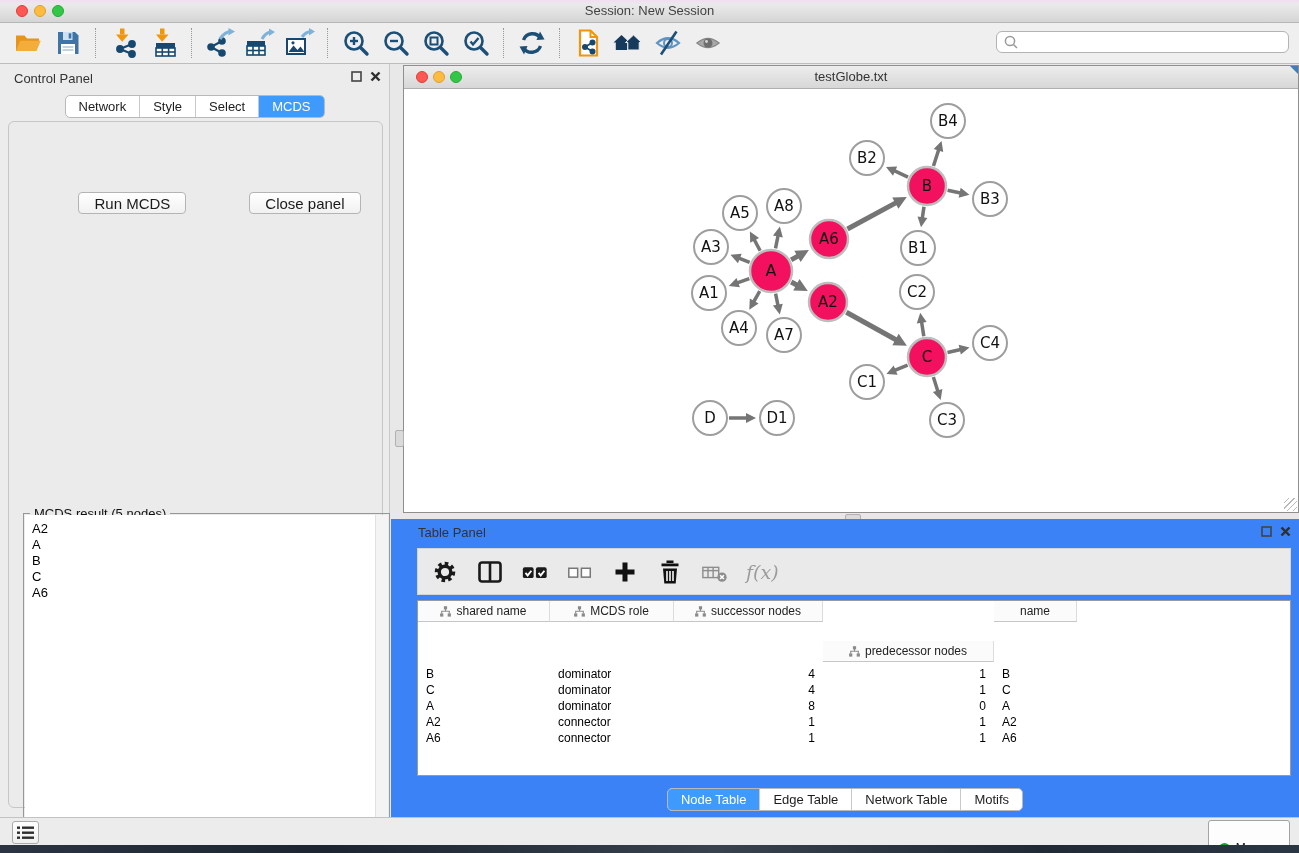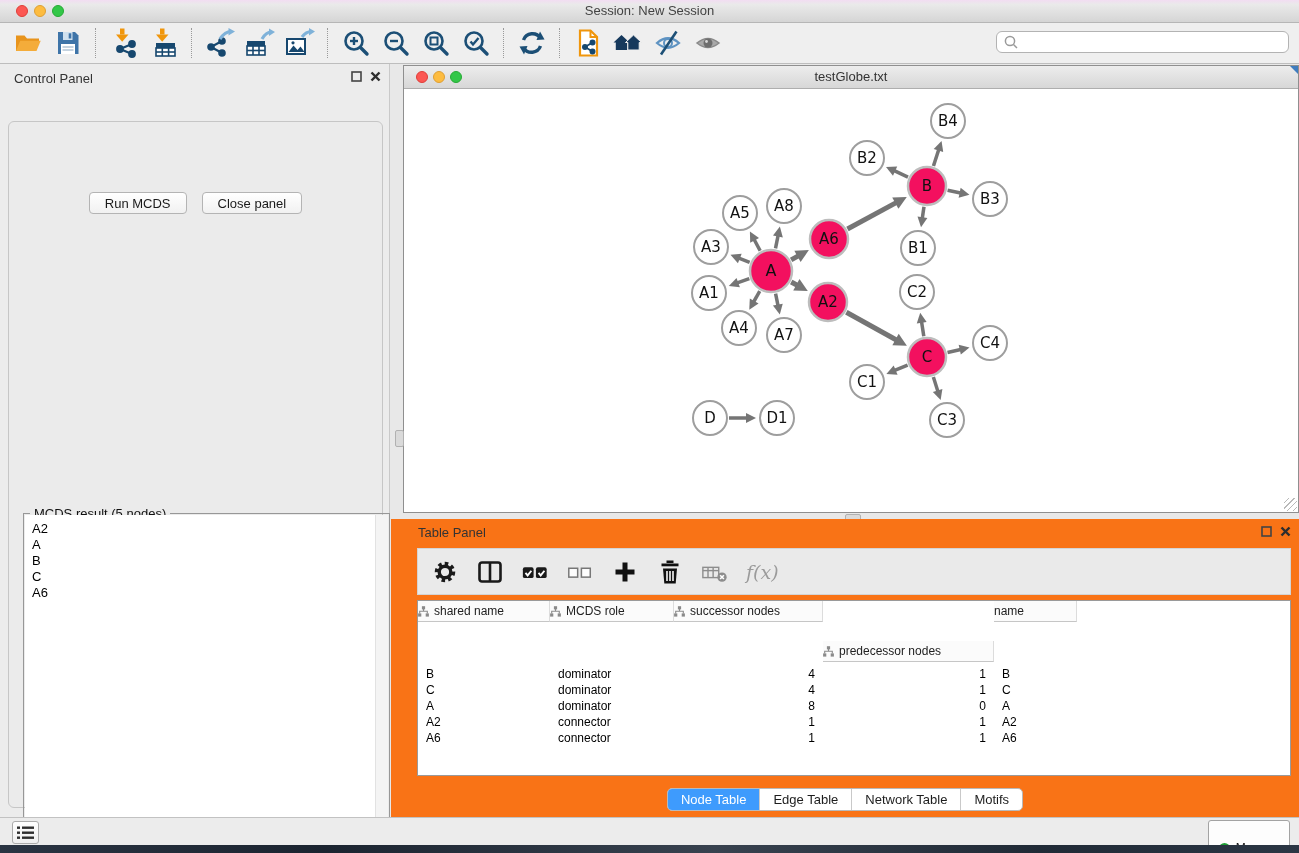--- a/index.html
+++ b/index.html
@@ -42,22 +42,22 @@
   .opt-label{margin-top:14px;text-align:center;font-size:13px;color:#111;}
   .dropdown{position:absolute;left:36px;right:29px;top:36px;height:23px;background:#fff;
     border:1px solid #adadad;border-radius:4px;display:flex;align-items:center;box-sizing:border-box;cursor:pointer;}
   .dropdown .dd-text{flex:1;padding-left:9px;font-size:13px;color:#111;white-space:nowrap;overflow:hidden;}
   .dd-stepper{width:21px;height:21px;border-radius:0 3px 3px 0;
     background:linear-gradient(#5caeff,#2f86f2);display:flex;flex-direction:column;align-items:center;justify-content:center;gap:2px;}
   .tri-up{width:0;height:0;border-left:4px solid transparent;border-right:4px solid transparent;border-bottom:5px solid #fff;}
   .tri-dn{width:0;height:0;border-left:4px solid transparent;border-right:4px solid transparent;border-top:5px solid #fff;}
   .btn-row{position:absolute;top:70px;left:0;right:0;display:flex;justify-content:center;gap:15px;}
   .push-btn{height:22px;padding:0 15px;background:linear-gradient(#ffffff,#f1f1f1);
-    border:1px solid #b4b4b4;border-radius:4px;font-size:13px;color:#1a1a1a;
-    font-family:"Liberation Sans",sans-serif;cursor:pointer;}
+    border:1px solid #b4b4b4;border-radius:4px;font-size:15px;color:#1a1a1a;
+    font-family:"Liberation Sans",sans-serif;cursor:pointer;margin-left:48px;}
   .mcds-fieldset{position:absolute;left:14px;top:391px;width:365px;height:345px;border:1px solid #979797;}
   .mcds-legend{position:absolute;top:-8px;left:6px;background:#ebebeb;padding:0 4px;font-size:13px;color:#111;}
   .mcds-list{position:absolute;top:1px;left:1px;right:1px;bottom:1px;background:#fff;
     font-size:13px;color:#000;padding:6px 0 0 7px;box-sizing:border-box;overflow:hidden;}
   .mcds-item{line-height:16px;cursor:default;}
   .mcds-scroll{position:absolute;top:1px;right:1px;bottom:1px;width:12px;background:#f4f4f4;border-left:1px solid #e2e2e2;}
 
   
   .net-window{position:absolute;left:403px;top:65px;width:896px;height:448px;
     border:1px solid #8f8f8f;background:#fde047;box-sizing:border-box;}
@@ -69,31 +69,31 @@
   .grip{position:absolute;right:1px;bottom:1px;width:13px;height:13px;
     background:repeating-linear-gradient(135deg,transparent 0 3px,#b9b9b9 3px 4px);cursor:nwse-resize;}
   .blue-corner{position:absolute;right:0;top:0;width:0;height:0;
     border-top:8px solid #3f7dbf;border-left:8px solid transparent;}
   .splitter-v{position:absolute;left:395px;top:430px;width:7px;height:15px;background:#dadada;
     border:1px solid #b1b1b1;border-radius:2px;cursor:col-resize;}
   .splitter-h{position:absolute;left:845px;top:514px;width:14px;height:6px;background:#dadada;
     border:1px solid #b1b1b1;border-radius:2px;cursor:row-resize;}
 
   
-  .table-panel{position:absolute;left:391px;top:519px;right:0;bottom:35px;background:#f97316;}
+  .table-panel{position:absolute;left:391px;top:519px;right:0;bottom:35px;background:#3b82f6;}
   .tp-title{position:absolute;left:27px;top:6px;font-size:13px;color:#333;}
   .tp-toolbar{position:absolute;left:26px;width:874px;top:29px;height:47px;background:#eaeaea;
     border:1px solid #d4d4d4;box-sizing:border-box;display:flex;align-items:center;padding-left:13px;gap:17px;}
   .tpi{width:28px;height:28px;display:flex;align-items:center;justify-content:center;cursor:pointer;}
   .fx{font-family:"DejaVu Serif",serif;font-style:italic;font-size:19px;color:#9b9b9b;cursor:default;}
   .tp-table{position:absolute;left:26px;top:81px;width:874px;height:176px;background:#fff;
     border:1px solid #9a9a9a;box-sizing:border-box;overflow:hidden;}
   .thead{display:flex;}
   .th{box-sizing:border-box;height:21px;background:#fbfbfb;border-right:1px solid #dcdcdc;
-    border-bottom:1px solid #c6c6c6;display:flex;align-items:center;gap:5px;
+    border-bottom:1px solid #c6c6c6;display:flex;align-items:center;justify-content:center;gap:5px;
     font-size:12px;color:#222;cursor:pointer;}
   .trow{display:flex;height:16px;align-items:center;cursor:default;}
   .td{box-sizing:border-box;font-size:12px;color:#000;white-space:nowrap;overflow:hidden;}
   .tbody{padding-top:4px;}
   .tp-tabs{position:absolute;top:269px;left:0;right:0;display:flex;justify-content:center;}
   .tp-tabs .inner{display:flex;border:1px solid #b9b9b9;border-radius:5px;overflow:hidden;background:#fff;height:21px;}
 
   
   .statusbar{position:absolute;left:0;right:0;bottom:8px;height:27px;background:#ececec;border-top:1px solid #c2c2c2;}
   .list-btn{position:absolute;left:12px;top:3px;width:25px;height:21px;background:linear-gradient(#fff,#efefef);
@@ -283,20 +283,26 @@
     <span class="winbtn">
       <svg width="11" height="11" viewBox="0 0 11 11">
           <g stroke="#2e2e2e" stroke-width="2.4">
             <line x1="1.5" y1="1.5" x2="9.5" y2="9.5"></line>
             <line x1="9.5" y1="1.5" x2="1.5" y2="9.5"></line>
           </g>
         </svg>
     </span>
   </span>
 
+  <div class="cp-tabs">
+    <span class="seg-tab">Network</span>
+    <span class="seg-tab">Style</span>
+    <span class="seg-tab">Select</span>
+    <span class="seg-tab active">MCDS</span>
+  </div>
 
   <div class="cp-box">
     <div class="btn-row">
       <button class="push-btn">Run MCDS</button>
       <button class="push-btn">Close panel</button>
     </div>
     <div class="mcds-fieldset">
       <span class="mcds-legend">MCDS result (5 nodes)</span>
       <div class="mcds-list" id="mcds-list">
           <div class="mcds-item">A2</div>

